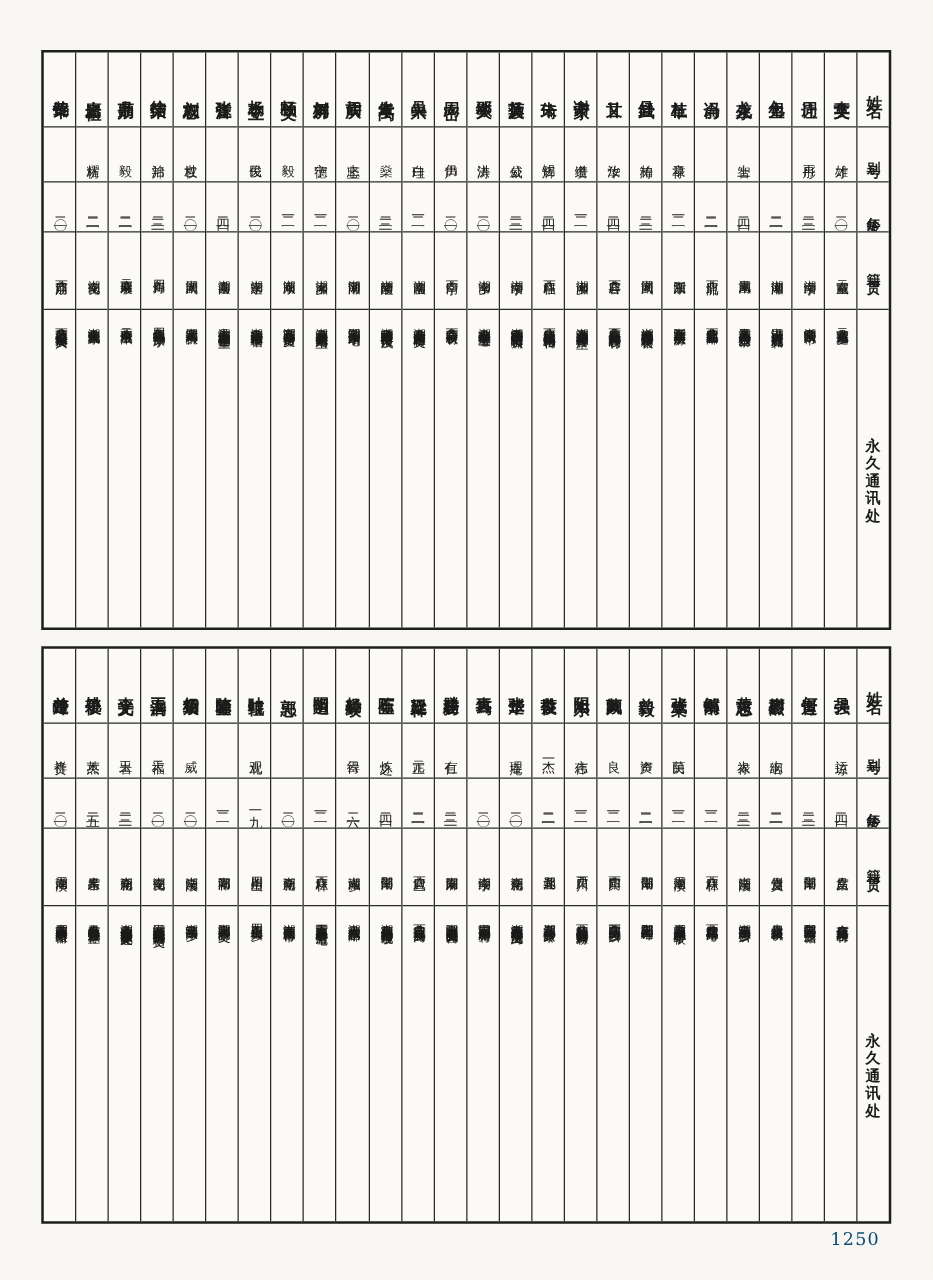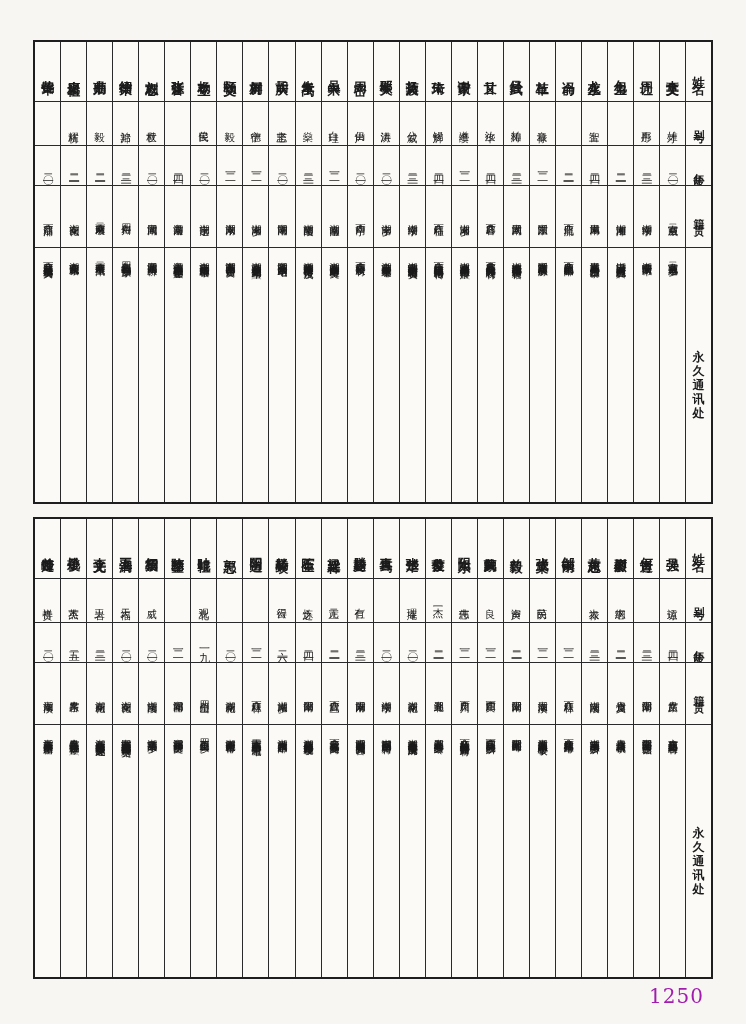--- a/index.html
+++ b/index.html
@@ -58,22 +58,22 @@
   .header-col .c-name{font-size:13px;letter-spacing:6px;}
   .header-col .c-alias{font-size:11px;letter-spacing:3px;}
   .header-col .c-age{font-size:11px;letter-spacing:2px;}
   .header-col .c-native{font-size:11px;letter-spacing:8px;}
   .header-col .c-addr{font-size:12px;letter-spacing:14px;align-items:center;padding-top:0;}
   .page-number{
     position:absolute;
     right:42px;
     top:984px;
     font-family:"DejaVu Serif",serif;
-    font-size:20px;
-    color:#a21caf;
+    font-size:14px;
+    color:#0c4a6e;
     letter-spacing:1px;
   }
 </style>
 </head>
 <body>
 
 <div class="sheet">
 
   <section class="reg-table" id="table-top">
     <div class="col header-col">

